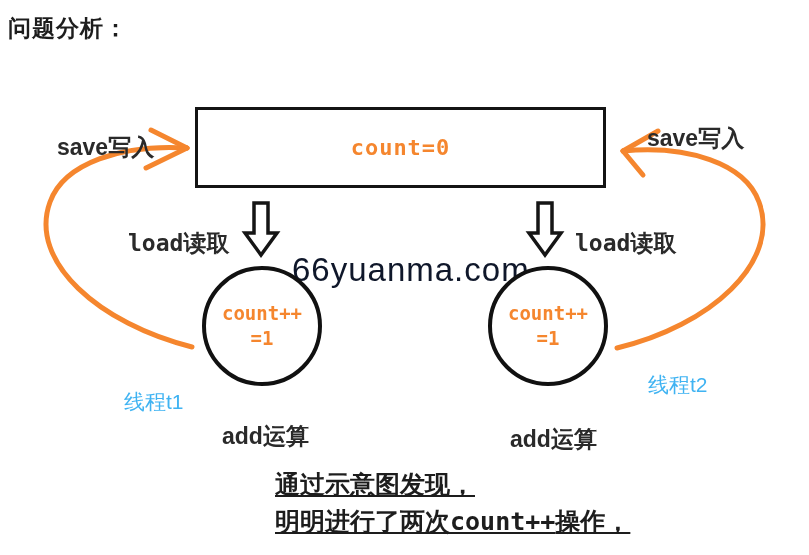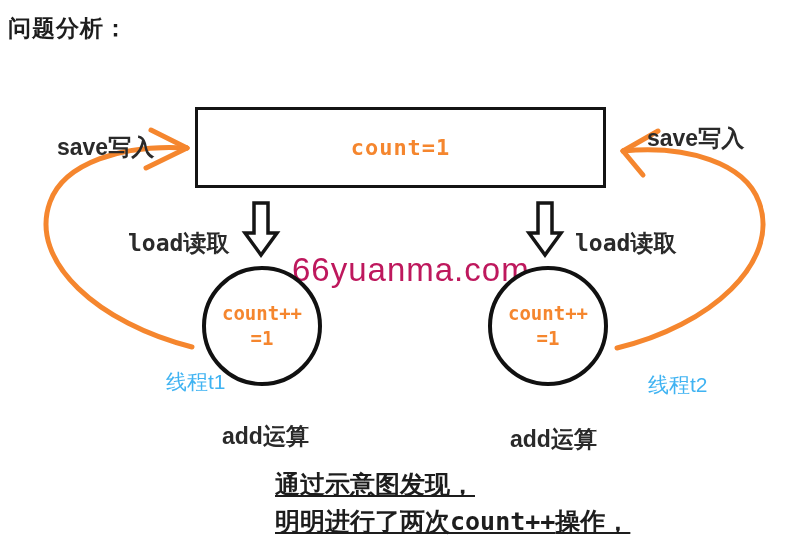--- a/index.html
+++ b/index.html
@@ -6,21 +6,21 @@
   .canvas{
     position:relative;width:809px;height:555px;background:#ffffff;overflow:hidden;
     font-family:"Liberation Sans",sans-serif;color:#1f1f1f;
   }
   .abs{position:absolute;}
   .mono{font-family:"DejaVu Sans Mono","Liberation Mono",monospace;}
 
   .problem-label{left:8px;top:13px;font-size:23px;font-weight:bold;color:#1d1d1d;letter-spacing:1px;}
   .diagram-title{left:358px;top:23px;font-size:23px;font-weight:bold;color:#ee3b3b;letter-spacing:2px;}
 
-  .watermark{left:292px;top:251px;font-size:33px;color:#be185d;letter-spacing:1px;z-index:1;}
+  .watermark{left:292px;top:251px;font-size:33px;color:#0f172a;letter-spacing:1px;z-index:1;}
 
   .art{position:absolute;left:0;top:0;z-index:2;pointer-events:none;}
 
   .memory-box{
     left:195px;top:107px;width:405px;height:75px;border:3px solid #141414;background:#fff;
     display:flex;align-items:center;justify-content:center;z-index:3;
   }
   .memory-value{font-size:22px;font-weight:bold;color:#f5862e;letter-spacing:1px;}
 
   .hand-label{font-size:23px;font-weight:bold;color:#2a2a2a;white-space:nowrap;z-index:4;margin-top:24px;}
@@ -33,21 +33,21 @@
 
   .circle{
     width:112px;height:112px;border:4px solid #111;border-radius:50%;background:#fff;
     display:flex;flex-direction:column;align-items:center;justify-content:center;z-index:3;
   }
   .circle-left{left:202px;top:266px;}
   .circle-right{left:488px;top:266px;}
   .circle-line{font-size:19px;font-weight:bold;color:#f5862e;line-height:25px;text-align:center;}
 
   .thread-label{font-size:21px;color:#3fb3f2;white-space:nowrap;z-index:4;}
-  .thread-left{left:124px;top:368px;margin-left:42px;}
+  .thread-left{left:124px;top:388px;}
   .thread-right{left:648px;top:371px;}
 
   .conclusion{left:275px;top:466px;font-size:25px;font-weight:bold;color:#1d1d1d;line-height:37px;z-index:4;text-decoration:underline;}
   .conclusion .code{font-size:25px;}
 </style>
 </head>
 <body>
 
 <div class="canvas">
 
@@ -67,21 +67,21 @@
       <path d="M617,348 C710,326 781,262 759,202 C745,163 687,145 623,151"></path>
       <path d="M623,151 L658,131"></path>
       <path d="M623,151 L643,175"></path>
     </g>
 
     <polygon points="254,203 268,203 268,233 277,233 261,255 245,233 254,233" fill="#ffffff" stroke="#151515" stroke-width="3.5"></polygon>
     <polygon points="538,203 552,203 552,233 561,233 545,255 529,233 538,233" fill="#ffffff" stroke="#151515" stroke-width="3.5"></polygon>
   </svg>
 
   <div class="abs memory-box">
-    <span class="mono memory-value">count=1</span>
+    <span class="mono memory-value">count=0</span>
   </div>
 
   <div class="abs hand-label save-left">
     <span>save</span><span>写入</span>
   </div>
   <div class="abs hand-label save-right">
     <span>save</span><span>写入</span>
   </div>
 
   <div class="abs hand-label load-left">

